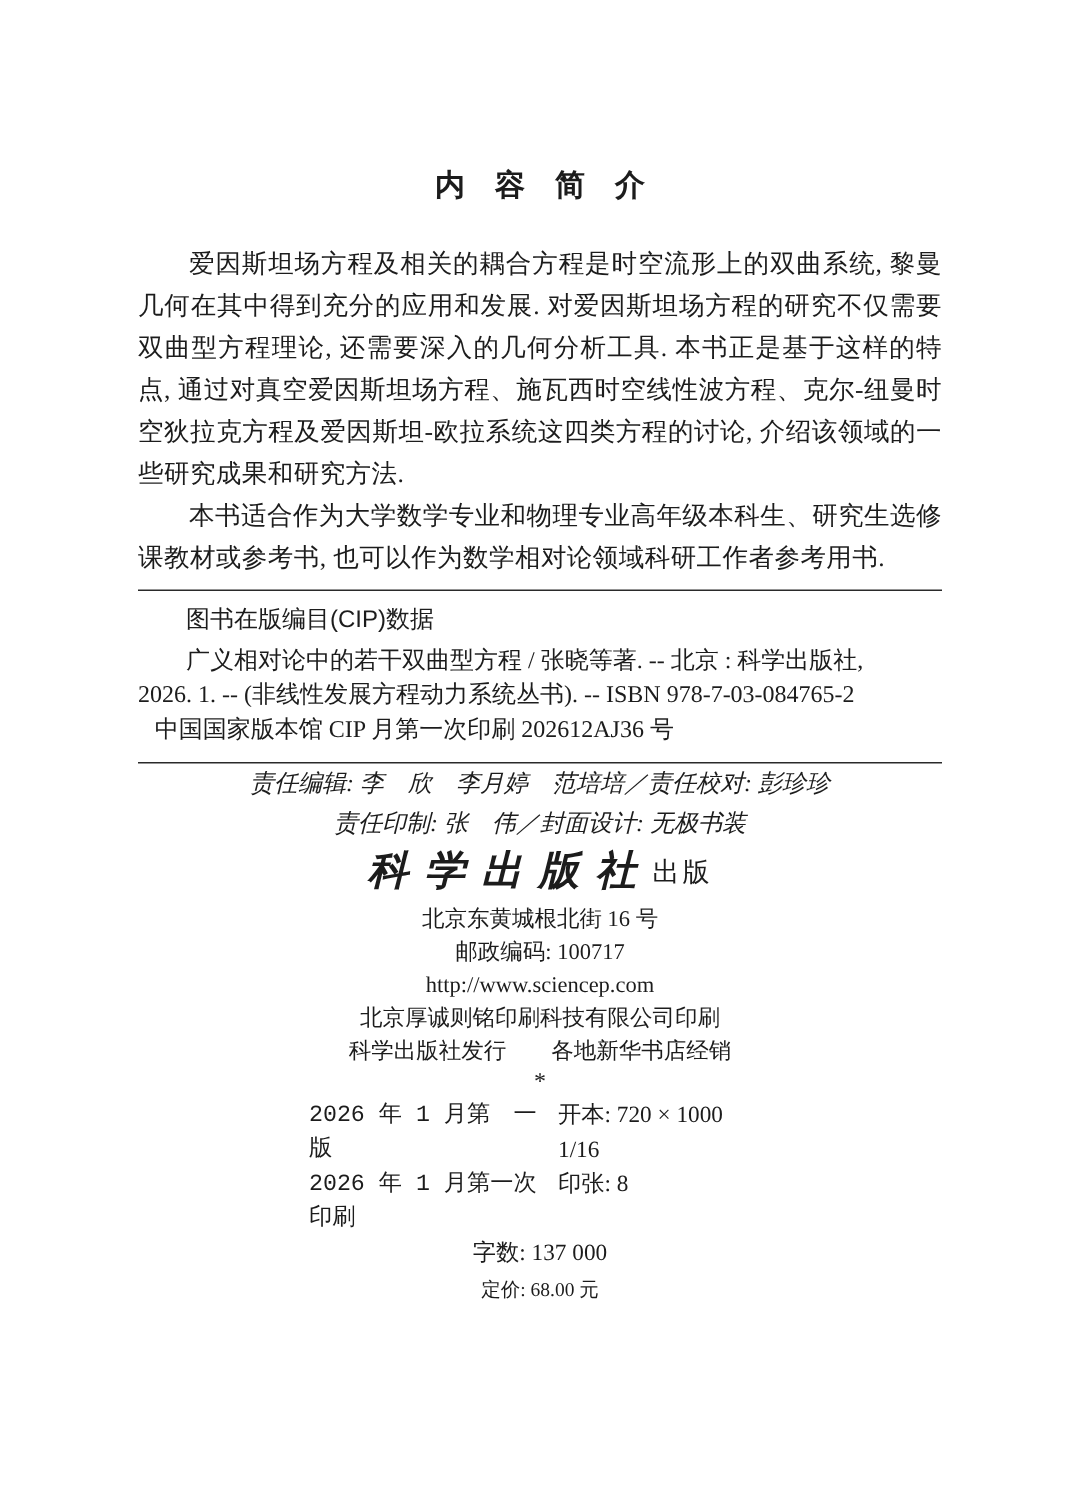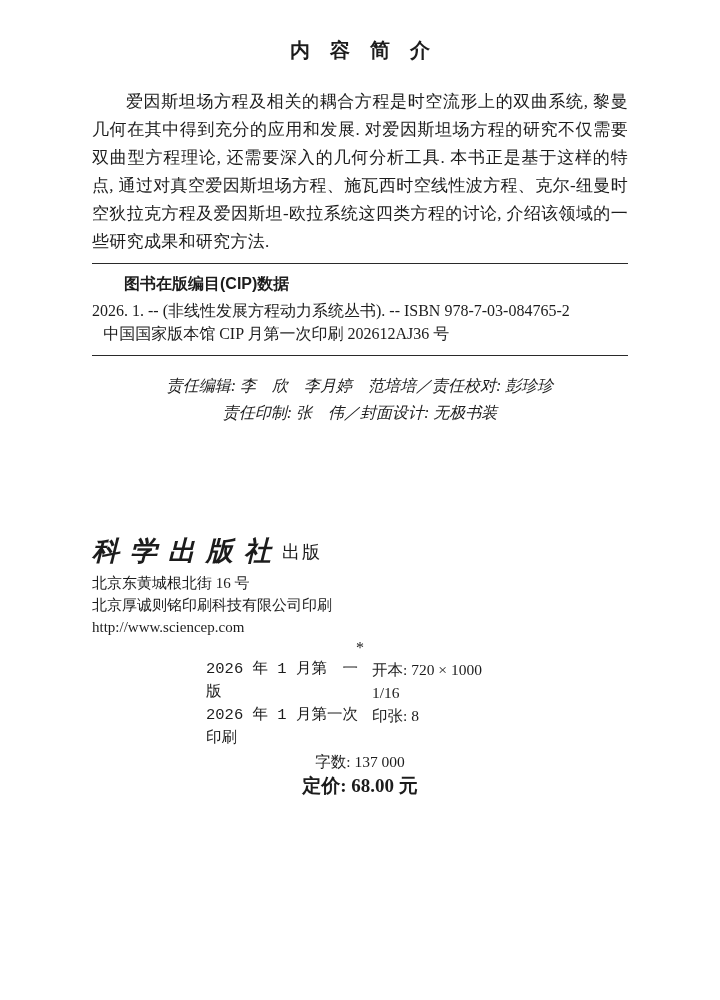--- a/index.html
+++ b/index.html
@@ -11,21 +11,21 @@
     width: 720px;
     height: 1000px;
     font-family: "Liberation Serif", "DejaVu Serif", serif;
     color: #1c1c1c;
     overflow: hidden;
   }
   .page {
     box-sizing: border-box;
     width: 720px;
     height: 1000px;
-    padding: 36px 92px 0 92px;
+    padding: 110px 92px 0 92px;
   }
   .page-title {
     text-align: center;
     font-size: 20px;
     font-weight: bold;
     line-height: 28px;
     margin: 0;
   }
   .intro {
     margin-top: 24px;
@@ -41,37 +41,36 @@
   .cip-box {
     margin-top: 7px;
     border-top: 1.5px solid #2a2a2a;
     border-bottom: 1.5px solid #2a2a2a;
     padding: 8px 0 10px 0;
     font-size: 16px;
     line-height: 23px;
   }
   .cip-heading {
     font-family: "Liberation Sans", "DejaVu Sans", sans-serif;
-    font-weight: bold;
+    font-weight: normal;
     font-size: 16px;
     text-indent: 2em;
     margin-bottom: 4px;
   }
   .cip-line-indent { text-indent: 2em; }
   .cip-line-class  { text-indent: 1em; margin-top: 2px; }
   .cip-line-record { text-indent: 0.7em; }
   .credits {
-    margin-top: 16px;
     text-align: center;
     font-style: italic;
     font-size: 16px;
     line-height: 27px;
   }
   .publisher {
-    margin-top: 108px;
+    text-align: center;
   }
   .logo-line {
     line-height: 34px;
     white-space: nowrap;
   }
   .logo-script {
     font-size: 27px;
     font-weight: bold;
     font-style: italic;
     letter-spacing: 11px;
@@ -103,58 +102,62 @@
     display: flex;
     line-height: 23px;
   }
   .col-left  { width: 166px; flex: none; font-family: Liberation Mono, monospace; }
   .col-right { flex: 1; }
   .word-count {
     font-size: 15.5px;
     line-height: 23px;
   }
   .price {
-    font-size: 19px;
-    font-weight: bold;
+    font-size: 13px;
+    font-weight: normal;
     line-height: 26px;
   }
   .swap-note {
     font-size: 16px;
     line-height: 24px;
   }
 </style>
 </head>
 <body>
 
 <div class="page">
 
   <h1 class="page-title">内　容　简　介</h1>
 
   <div class="intro">
     <p>爱因斯坦场方程及相关的耦合方程是时空流形上的双曲系统, 黎曼几何在其中得到充分的应用和发展. 对爱因斯坦场方程的研究不仅需要双曲型方程理论, 还需要深入的几何分析工具. 本书正是基于这样的特点, 通过对真空爱因斯坦场方程、施瓦西时空线性波方程、克尔-纽曼时空狄拉克方程及爱因斯坦-欧拉系统这四类方程的讨论, 介绍该领域的一些研究成果和研究方法.</p>
+    <p>本书适合作为大学数学专业和物理专业高年级本科生、研究生选修课教材或参考书, 也可以作为数学相对论领域科研工作者参考用书.</p>
   </div>
 
   <div class="cip-box">
     <div class="cip-heading">图书在版编目(CIP)数据</div>
+    <div class="cip-line-indent">广义相对论中的若干双曲型方程 / 张晓等著. -- 北京 : 科学出版社,</div>
     <div>2026. 1. -- (非线性发展方程动力系统丛书). -- ISBN 978-7-03-084765-2</div>
     <div class="cip-line-record">中国国家版本馆 CIP 月第一次印刷 202612AJ36 号</div>
   </div>
 
   <div class="credits">
     <div>责任编辑: 李　欣　李月婷　范培培／责任校对: 彭珍珍</div>
     <div>责任印制: 张　伟／封面设计: 无极书装</div>
   </div>
 
   <div class="publisher">
     <div class="logo-line">
       <span class="logo-script">科学出版社</span><span class="logo-publish">出版</span>
     </div>
     <div class="pub-line">北京东黄城根北街 16 号</div>
+    <div class="pub-line">邮政编码: 100717</div>
+    <div class="pub-line">http://www.sciencep.com</div>
     <div class="pub-line">北京厚诚则铭印刷科技有限公司印刷</div>
-    <div class="pub-line">http://www.sciencep.com</div>
+    <div class="pub-line">科学出版社发行　　各地新华书店经销</div>
   </div>
 
   <div class="colophon">
     <div class="star-line">*</div>
     <div class="colophon-cols">
       <div class="col-row">
         <span class="col-left">2026 年 1 月第　一　版</span>
         <span class="col-right">开本: 720 × 1000　 1/16</span>
       </div>
       <div class="col-row">

